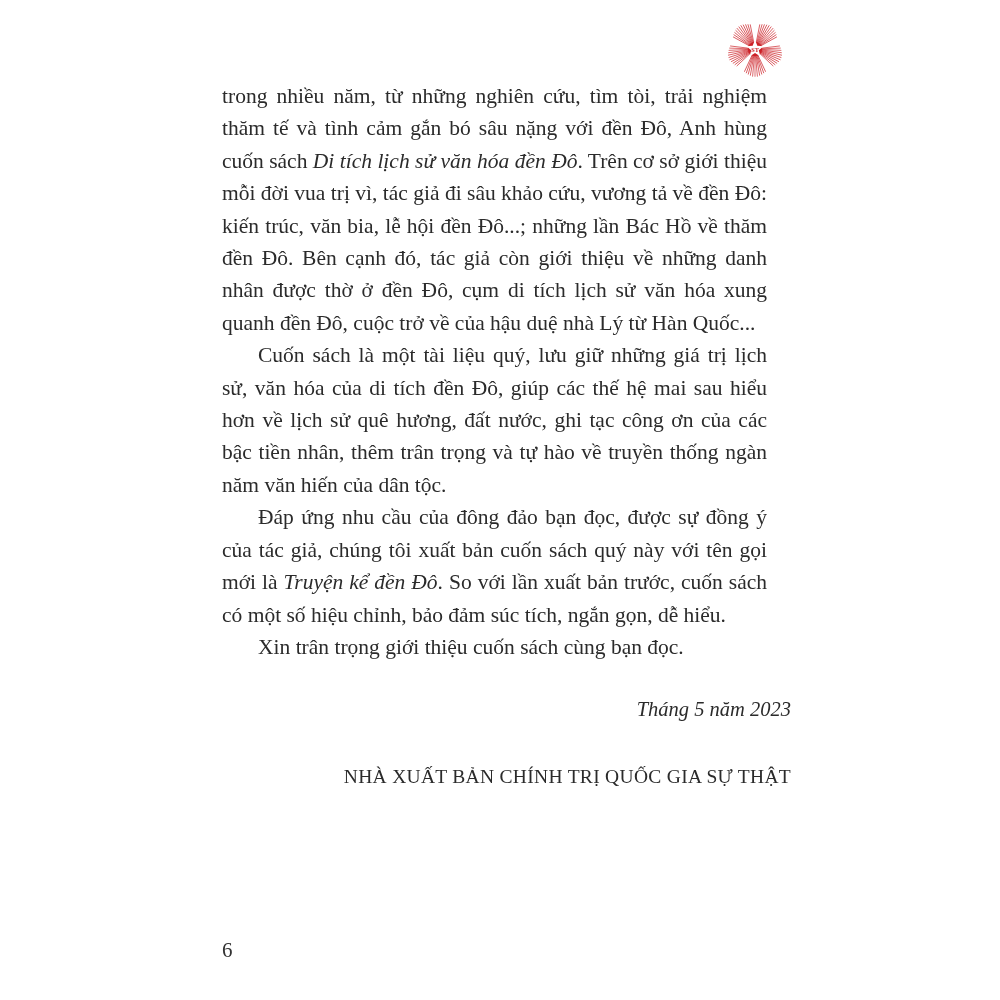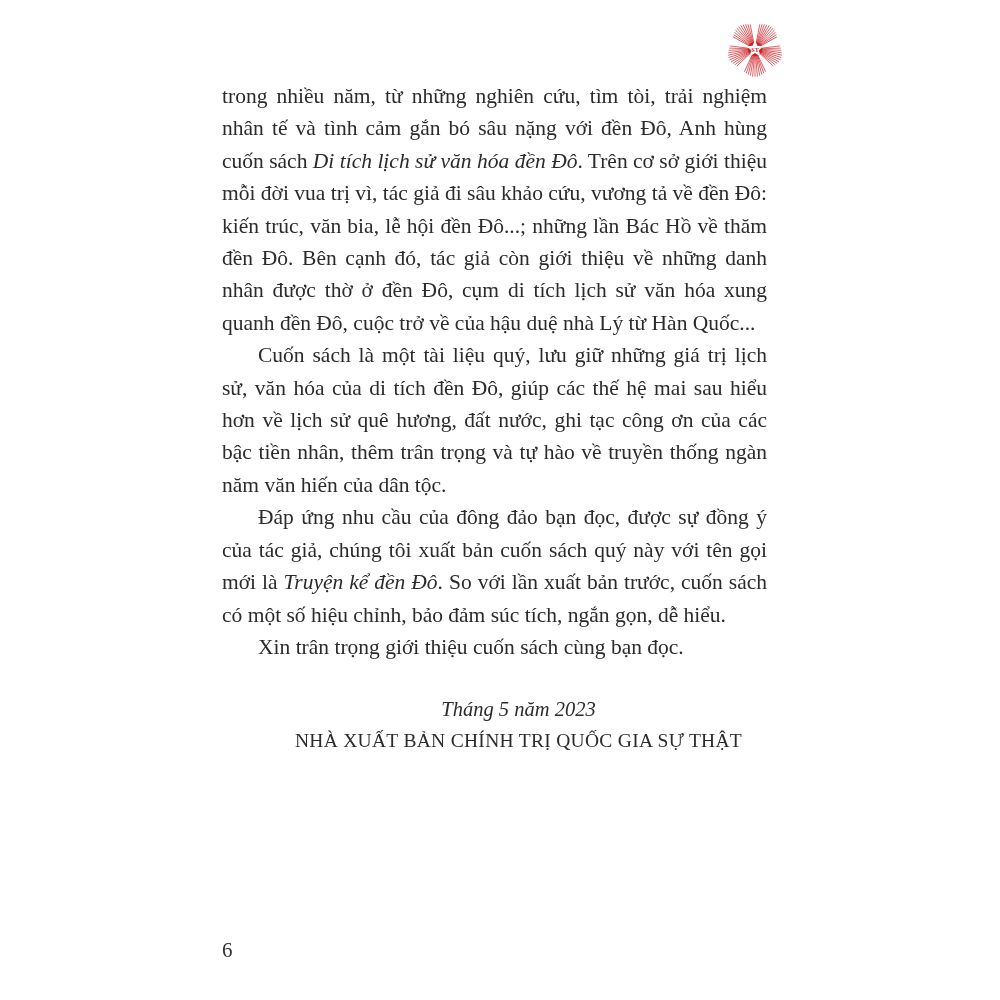--- a/index.html
+++ b/index.html
@@ -38,31 +38,32 @@
     white-space: normal;
   }
   .line.pl { text-align-last: left; }
   .line.indent { text-indent: 36px; }
   .line .i  { font-style: italic; }
   .line .bi { font-style: italic; font-weight: normal; }
   .closing {
     margin-top: 30px;
     width: 545px;
     transform: translateX(24px);
-    text-align: center;
+    text-align: right;
   }
   .closing .date {
     font-style: italic;
     font-size: 20.5px;
     line-height: 32px;
   }
   .closing .publisher {
     font-size: 19.5px;
     line-height: 32px;
     letter-spacing: 0.3px;
+    margin-top: 36px;
   }
   .page-number {
     position: absolute;
     left: 222px;
     top: 938px;
     font-size: 21px;
     color: #333333;
   }
 </style>
 </head>
@@ -94,21 +95,21 @@
       <use href="#petal" transform="rotate(324 50 50)"></use>
     </g>
     <circle cx="50" cy="50" r="11" fill="#cc2127"></circle>
     <polygon fill="#ffffff" points="50,36 53.53,45.15 63.31,45.67 55.71,51.85 58.23,61.33 50,56 41.77,61.33 44.29,51.85 36.69,45.67 46.47,45.15"></polygon>
     <text x="50" y="53.8" text-anchor="middle" font-size="9.5" font-weight="bold" font-family="Liberation Serif, serif" fill="#cc2127">ST</text>
   </svg>
 
   <div class="body-text" id="body-text">
 
     <div class="line">trong nhiều năm, từ những nghiên cứu, tìm tòi, trải nghiệm</div>
-      <div class="line">nhân tế và tình cảm gắn bó sâu nặng với đền Đô, Anh hùng</div>
+      <div class="line">thăm tế và tình cảm gắn bó sâu nặng với đền Đô, Anh hùng</div>
       <div class="line">cuốn sách <span class="i">Di tích lịch sử văn hóa đền Đô</span>. Trên cơ sở giới thiệu</div>
       <div class="line">mỗi đời vua trị vì, tác giả đi sâu khảo cứu, vương tả về đền Đô:</div>
       <div class="line">kiến trúc, văn bia, lễ hội đền Đô...; những lần Bác Hồ về thăm</div>
       <div class="line">đền Đô. Bên cạnh đó, tác giả còn giới thiệu về những danh</div>
       <div class="line">nhân được thờ ở đền Đô, cụm di tích lịch sử văn hóa xung</div>
       <div class="line pl">quanh đền Đô, cuộc trở về của hậu duệ nhà Lý từ Hàn Quốc...</div>
       <div class="line indent">Cuốn sách là một tài liệu quý, lưu giữ những giá trị lịch</div>
       <div class="line">sử, văn hóa của di tích đền Đô, giúp các thế hệ mai sau hiểu</div>
       <div class="line">hơn về lịch sử quê hương, đất nước, ghi tạc công ơn của các</div>
       <div class="line">bậc tiền nhân, thêm trân trọng và tự hào về truyền thống ngàn</div>

